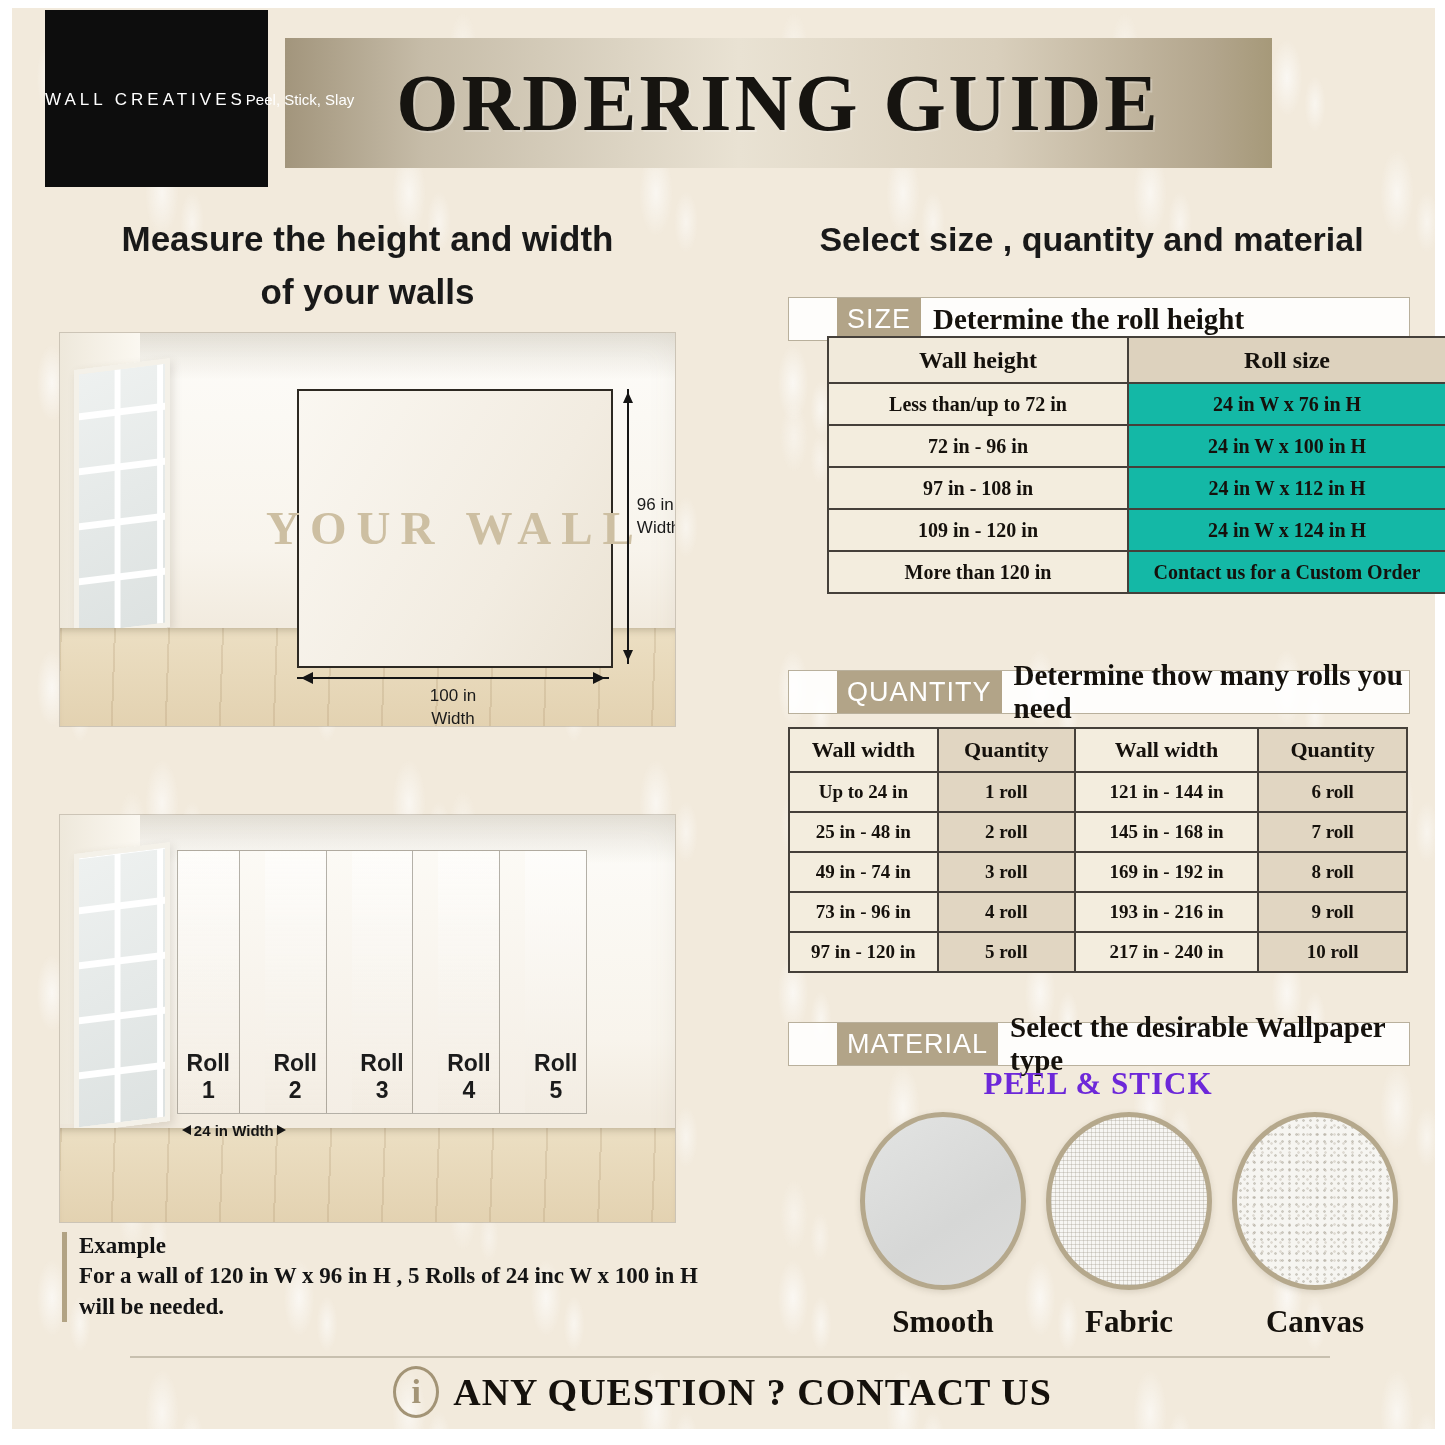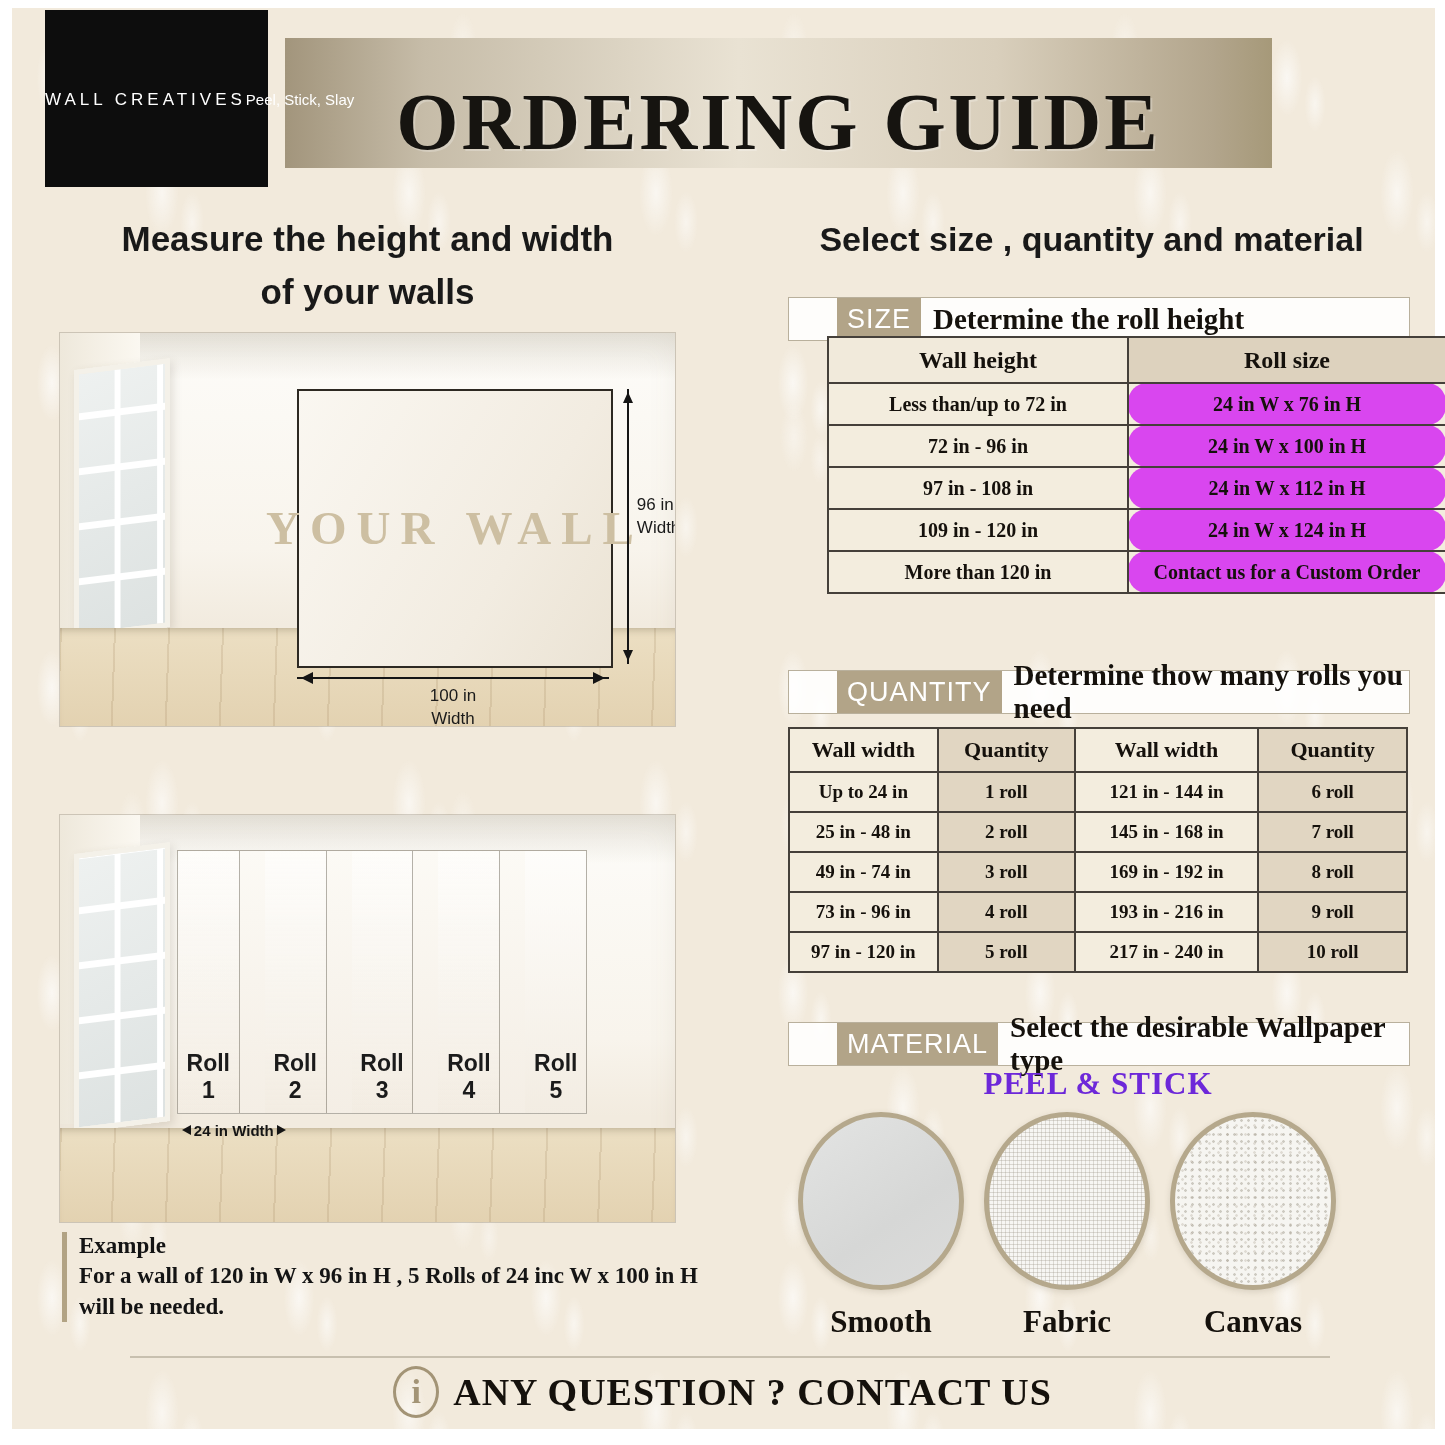--- a/index.html
+++ b/index.html
@@ -24,21 +24,21 @@
   
   .logo{left:45px;top:10px;width:223px;height:177px;background:#0d0d0d;z-index:3;
         display:flex;flex-direction:row;align-items:center;justify-content:flex-start;}
   .logo-mark{margin-top:16px;width:128px;height:92px;}
   .logo-brand{color:#fff;font-family:"Liberation Sans","DejaVu Sans",sans-serif;
         font-size:17px;letter-spacing:4px;margin-top:2px;white-space:nowrap;}
   .logo-tag{color:#fff;font-family:"Liberation Sans","DejaVu Sans",sans-serif;
         font-size:15px;margin-top:2px;white-space:nowrap;}
   .band{left:285px;top:38px;width:987px;height:130px;z-index:2;
         background:linear-gradient(90deg,#a2957c 0%,#c6bca8 14%,#e9e2d3 46%,#d9cfbc 72%,#b2a58c 94%,#a69979 100%);
-        display:flex;align-items:flex-end;justify-content:center;}
+        display:flex;align-items:center;justify-content:center;}
   .band h1{margin:0;font-size:80px;font-weight:700;letter-spacing:3px;color:#161410;
         text-shadow:2px 2px 0 rgba(255,255,255,.25);}
 
   
   .left-heading{left:60px;top:213px;width:615px;text-align:center;z-index:2;
         font-family:"Liberation Sans","DejaVu Sans",sans-serif;font-weight:700;font-size:35px;line-height:1.5;color:#191919;}
 
   .room{left:60px;width:615px;background:linear-gradient(180deg,#fdfcf9 0%,#f8f4ec 55%,#f2ebdf 74%);
         box-shadow:0 0 0 1px rgba(90,82,66,.25), inset 0 0 30px rgba(120,105,80,.08);overflow:hidden;z-index:2;}
   .room1{top:333px;height:393px;}
@@ -109,34 +109,34 @@
   table.tbl{position:absolute;left:788px;width:620px;border-collapse:collapse;table-layout:fixed;z-index:2;
         background:#f3edde;}
   .tbl th,.tbl td{border:2px solid #45403a;text-align:center;font-weight:700;color:#15110c;
         padding:0 4px;overflow:hidden;}
   .size-tbl{top:336px;margin-left:39px;}
   .size-tbl th{height:44px;font-size:24px;}
   .size-tbl td{height:40px;font-size:20px;}
   .size-tbl th:nth-child(1){width:48.5%;background:#f1eadb;}
   .size-tbl th:nth-child(2){width:51.5%;background:#ddd2be;}
   .size-tbl td:nth-child(1){background:#f3edde;}
-  .size-tbl td:nth-child(2){background:#d946ef;border-radius:19px;}
+  .size-tbl td:nth-child(2){background:#14b8a6;}
   .qty-tbl{top:727px;}
   .qty-tbl th{height:42px;font-size:22px;text-align:center;}
   .qty-tbl td{height:38px;font-size:19px;}
   .qty-tbl th:nth-child(1){width:24%;}
   .qty-tbl th:nth-child(2){width:22%;}
   .qty-tbl th:nth-child(3){width:30%;}
   .qty-tbl th:nth-child(4){width:24%;}
   .qty-tbl th:nth-child(odd),.qty-tbl td:nth-child(odd){background:#f3edde;}
   .qty-tbl th:nth-child(even),.qty-tbl td:nth-child(even){background:#e1d6c2;}
 
   .peelstick{left:788px;top:1066px;width:620px;text-align:center;font-weight:700;font-size:31px;
         letter-spacing:1px;color:#6d28d9;z-index:2;}
-  .materials{left:788px;top:1112px;width:620px;display:flex;justify-content:flex-start;z-index:2;}
+  .materials{left:788px;top:1112px;width:620px;display:flex;justify-content:flex-end;z-index:2;}
   .mat-item{width:186px;display:flex;flex-direction:column;align-items:center;}
   .swatch{width:166px;height:178px;border-radius:50%;border:5px solid #b5a88c;box-sizing:border-box;
         box-shadow:0 2px 6px rgba(100,88,66,.18);}
   .swatch-smooth{background:linear-gradient(145deg,#e3e4e3,#d6d7d6 60%,#dcdcdb);}
   .swatch-fabric{background:
         repeating-linear-gradient(0deg,rgba(150,142,128,.30) 0 1px,transparent 1px 4px),
         repeating-linear-gradient(90deg,rgba(150,142,128,.28) 0 1px,transparent 1px 4px),
         #f7f6f3;}
   .swatch-canvas{background:
         radial-gradient(rgba(140,132,116,.38) 1px,transparent 1.6px),

